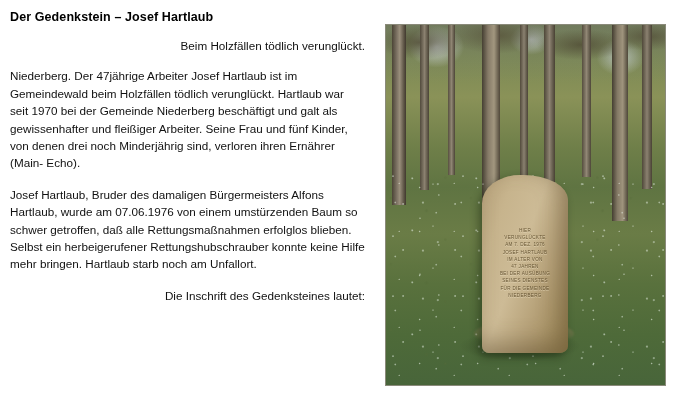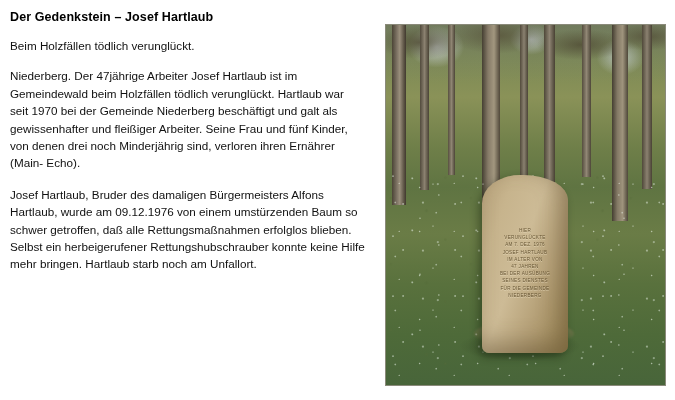--- a/index.html
+++ b/index.html
@@ -35,20 +35,21 @@
   }
   .para {
     font-size: 11.7px;
     line-height: 17.4px;
     margin: 0 0 14px 0;
     text-align: left;
     color: #111111;
   }
   .para.tight {
     margin-bottom: 13px;
+    text-align: right;
   }
   .para.last {
     margin-bottom: 0;
   }
   .photo {
     position: absolute;
     left: 385px;
     top: 24px;
     width: 281px;
     height: 362px;
@@ -179,21 +180,22 @@
 </style>
 </head>
 <body>
 
 <div class="page">
 
   <div class="text-column">
     <h1 class="title">Der Gedenkstein – Josef Hartlaub</h1>
     <p class="para tight">Beim Holzfällen tödlich verunglückt.</p>
     <p class="para">Niederberg. Der 47jährige Arbeiter Josef Hartlaub ist im Gemeindewald beim Holzfällen tödlich verunglückt. Hartlaub war seit 1970 bei der Gemeinde Niederberg beschäftigt und galt als gewissenhafter und fleißiger Arbeiter. Seine Frau und fünf Kinder, von denen drei noch Minderjährig sind, verloren ihren Ernährer (Main- Echo).</p>
-    <p class="para">Josef Hartlaub, Bruder des damaligen Bürgermeisters Alfons Hartlaub, wurde am 09.12.1976 von einem umstürzenden Baum so schwer getroffen, daß alle Rettungsmaßnahmen erfolglos blieben. Selbst ein herbeigerufener Rettungshubschrauber konnte keine Hilfe mehr bringen. Hartlaub starb noch am Unfallort.</p>
+    <p class="para">Josef Hartlaub, Bruder des damaligen Bürgermeisters Alfons Hartlaub, wurde am 07.06.1976 von einem umstürzenden Baum so schwer getroffen, daß alle Rettungsmaßnahmen erfolglos blieben. Selbst ein herbeigerufener Rettungshubschrauber konnte keine Hilfe mehr bringen. Hartlaub starb noch am Unfallort.</p>
+    <p class="para tight">Die Inschrift des Gedenksteines lautet:</p>
   </div>
 
   <div class="photo">
     <div class="photo-inner">
       <div class="canopy"></div>
       <div class="tree t1"></div>
       <div class="tree t2"></div>
       <div class="tree t3"></div>
       <div class="tree t4"></div>
       <div class="tree t5"></div>

